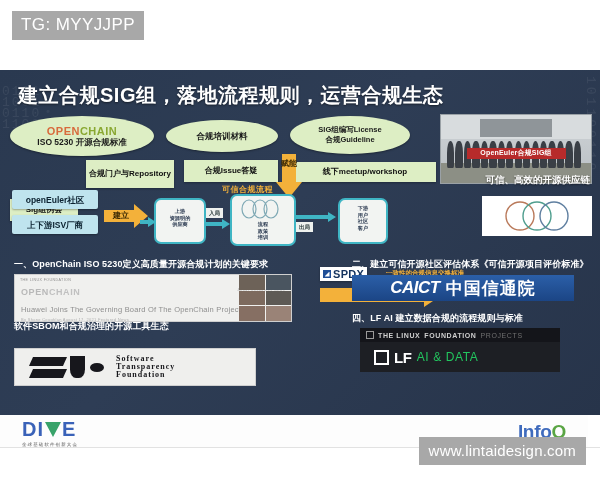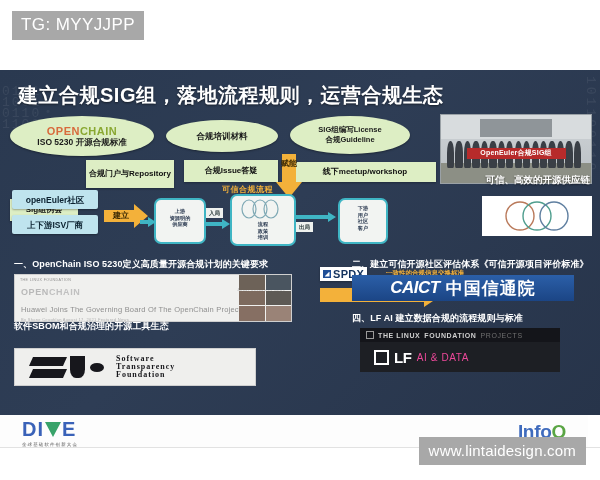--- a/index.html
+++ b/index.html
@@ -124,21 +124,21 @@
 
   .lfbar{position:absolute;left:0;top:0;width:100%;height:14px;background:#14151a;
          display:flex;align-items:center;gap:4px;padding-left:6px;}
   .lfbar .sq{width:6px;height:6px;border:1.2px solid #9a9a9a;}
   .lfbar .t1{color:#cfcfcf;font-size:7px;font-weight:bold;letter-spacing:.6px;}
   .lfbar .t2{color:#6f6f6f;font-size:7px;letter-spacing:.6px;}
   .lfai{position:absolute;left:0;top:14px;width:100%;bottom:0;background:#1d1f24;
         display:flex;align-items:center;gap:5px;padding-left:14px;}
   .lfai .sq2{width:11px;height:11px;border:2.4px solid #fff;}
   .lfai .t3{color:#fff;font-size:15px;font-weight:bold;letter-spacing:-.3px;}
-  .lfai .t4{color:#ec4899;font-size:10px;letter-spacing:.6px;}
+  .lfai .t4{color:#22c55e;font-size:12px;letter-spacing:.6px;}
 
   
   .footer{position:absolute;left:0;top:415px;width:588px;height:33px;background:#fdfdfd;}
   .dive{position:absolute;left:22px;top:3px;}
   .dive .word{font-size:20px;font-weight:bold;color:#3a62b8;letter-spacing:1px;
               display:flex;align-items:center;}
   .dive .tri{width:0;height:0;border-left:8px solid transparent;border-right:8px solid transparent;
              border-top:15px solid #39a36a;margin:0 1px;}
   .dive .sub{font-size:4.5px;color:#5a5a5a;letter-spacing:1.1px;margin-top:1px;}
   .infoq{position:absolute;right:22px;top:6px;font-size:19px;font-weight:bold;letter-spacing:-.3px;}

